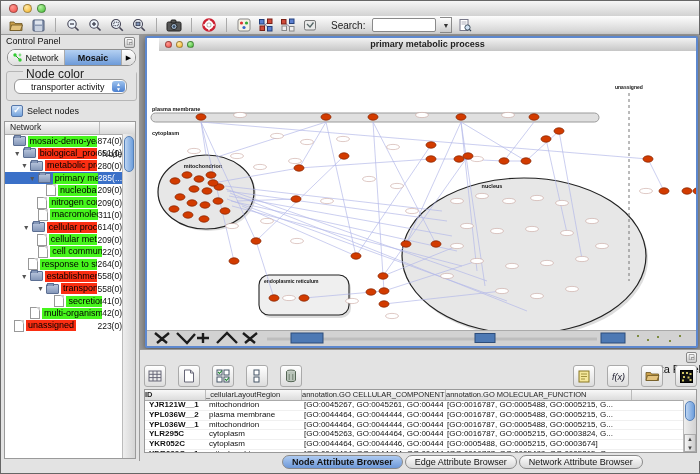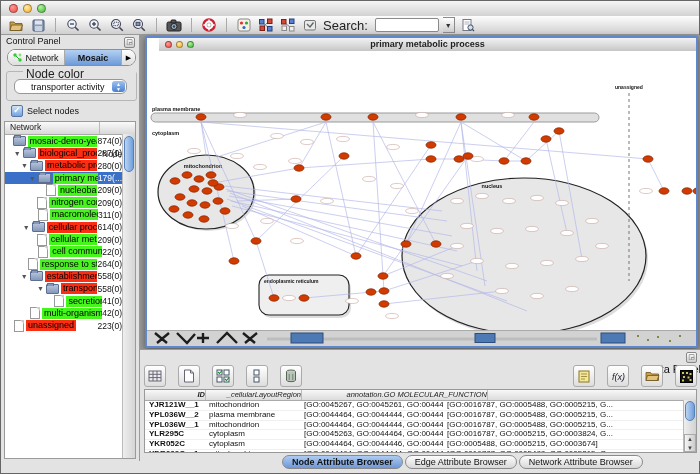--- a/index.html
+++ b/index.html
@@ -16,21 +16,21 @@
   .light.red{background:radial-gradient(circle at 35% 30%,#ff9a92,#f04b45);}
   .light.yellow{background:radial-gradient(circle at 35% 30%,#ffe9a8,#f5b324);}
   .light.green{background:radial-gradient(circle at 35% 30%,#b4f3a0,#42ba33);}
 
   
   .toolbar{position:absolute;left:0;top:15px;width:100%;height:19px;
     background:linear-gradient(#fdfdfd,#cfcfcf);border-bottom:1px solid #999;
     display:flex;align-items:center;padding:0 6px;box-sizing:border-box;gap:4px;}
   .tb-btn{width:18px;height:16px;display:flex;align-items:center;justify-content:center;border-radius:3px;}
   .tb-sep{width:1px;height:14px;background:#aaa;margin:0 4px;}
-  .search-label{font-size:13px;color:#222;margin:0 3px 0 0;}
+  .search-label{font-size:10px;color:#222;margin:0 3px 0 8px;}
   .search-box{width:58px;height:12px;border:1px solid #8a8a8a;border-radius:2px;background:#fff;font-size:9px;padding:0 2px;}
   .combo-arrow{width:11px;height:14px;border:1px solid #8a8a8a;border-left:none;background:linear-gradient(#fff,#ccc);
     font-size:7px;display:flex;align-items:center;justify-content:center;color:#333;}
 
   
   .cpanel{position:absolute;left:0;top:34px;width:139px;bottom:12px;background:#e3e3e3;border-right:1px solid #9a9a9a;box-sizing:border-box;}
   .cp-head{position:absolute;left:0;top:0;width:100%;height:13px;font-size:9px;color:#111;padding:1px 14px 0 5px;box-sizing:border-box;}
   .detach{position:absolute;right:4px;top:2px;width:9px;height:9px;border:1px solid #888;border-radius:2px;background:linear-gradient(#fff,#ccc);font-size:7px;line-height:8px;text-align:center;color:#555;}
   .cp-tabs{position:absolute;left:6px;top:14px;width:127px;height:15px;display:flex;border:1px solid #8e8e8e;border-radius:8px;overflow:hidden;background:#fff;}
   .cp-tab{flex:1;display:flex;align-items:center;justify-content:center;gap:3px;font-size:9px;color:#111;background:linear-gradient(#fff,#ddd);border-right:1px solid #aaa;}
@@ -77,21 +77,21 @@
   .strip{position:absolute;left:0;bottom:0;right:0;height:15px;background:#d2d2d2;border-top:1px solid #aaa;}
 
   
   .dpanel{position:absolute;left:139px;top:348px;width:561px;bottom:12px;background:#e3e3e3;border-top:1px solid #999;box-sizing:border-box;}
   .dp-head{position:absolute;left:0;top:12px;width:100%;height:13px;font-size:11px;color:#111;padding:1px 0 0 6px;box-sizing:border-box;text-align:right;}
   .dp-toolbar{position:absolute;left:4px;top:14px;right:4px;height:24px;display:flex;align-items:center;gap:12px;}
   .dp-btn{width:20px;height:20px;border:1px solid #aaa;border-radius:3px;background:linear-gradient(#fff,#ddd);display:flex;align-items:center;justify-content:center;}
   .dp-spacer{flex:1;}
   .dtable{position:absolute;left:4px;top:39px;right:4px;height:64px;background:#fff;border:1px solid #999;box-sizing:border-box;overflow:hidden;}
   .dhead{display:flex;height:10px;background:linear-gradient(#f8f8f8,#dcdcdc);border-bottom:1px solid #aaa;font-size:7.5px;color:#222;}
-  .dhead>div{border-right:1px solid #bbb;text-align:right;overflow:hidden;white-space:nowrap;line-height:10px;font-style:italic;}
+  .dhead>div{border-right:1px solid #bbb;text-align:left;overflow:hidden;white-space:nowrap;line-height:10px;}
   .drow{display:flex;height:8.8px;font-size:8px;color:#111;border-bottom:1px solid #f0f0f0;}
   .drow>div{overflow:hidden;white-space:nowrap;padding-left:4px;box-sizing:border-box;line-height:8.8px;}
   .col-id{width:60px;font-weight:bold;}
   .col-reg{width:95px;}
   .col-cc{width:143px;}
   .col-mf{width:185px;}
   .dt-scroll{position:absolute;right:0;top:10px;bottom:0;width:12px;background:linear-gradient(90deg,#eee,#d2d2d2);border-left:1px solid #bbb;}
   .dt-arrows{position:absolute;right:0;bottom:0;width:12px;height:18px;font-size:6px;color:#444;text-align:center;line-height:9px;background:linear-gradient(90deg,#f5f5f5,#ccc);border:1px solid #aaa;box-sizing:border-box;}
   .dp-tabs{position:absolute;left:142px;top:105px;display:flex;gap:2px;}
   .dp-tab{font-size:9px;color:#111;padding:1px 9px;border:1px solid #8a8a8a;border-radius:7px;background:linear-gradient(#fdfdfd,#d8d8d8);}
@@ -269,35 +269,35 @@
             <span class="ind" style="width: 9px;"></span>
             <span class="ticon folder"></span>
             <span class="chip green">mosaic-demo-yeast</span>
             <span class="cnt">874(0)</span>
           </div>
           <div class="trow">
             <span class="ind" style="width: 9px;"></span>
             <span class="exp">▼</span>
             <span class="ticon folder"></span>
             <span class="chip red">biological_process</span>
-            <span class="cnt">287(0)</span>
+            <span class="cnt">651(0)</span>
           </div>
           <div class="trow">
             <span class="ind" style="width: 21px;"></span>
             <span class="exp">▼</span>
             <span class="ticon folder"></span>
             <span class="chip red">metabolic process</span>
             <span class="cnt">280(0)</span>
           </div>
           <div class="trow sel">
             <span class="ind" style="width: 33px;"></span>
             <span class="exp">▼</span>
             <span class="ticon folder"></span>
             <span class="chip green">primary metabo</span>
-            <span class="cnt">179(...</span>
+            <span class="cnt">285(...</span>
           </div>
           <div class="trow">
             <span class="ind" style="width: 57px;"></span>
             <span class="ticon file"></span>
             <span class="chip green">nucleobase-</span>
             <span class="cnt">209(0)</span>
           </div>
           <div class="trow">
             <span class="ind" style="width: 45px;"></span>
             <span class="ticon file"></span>
@@ -626,20 +626,21 @@
               <rect x="2" y="9.5" width="2" height="2"></rect>
               <rect x="9.5" y="9" width="2" height="2"></rect>
             </g>
           </svg>
         </div>
     </div>
     <div class="dtable">
       <div class="dhead" id="dtable-head">
           <div class="col-id">ID</div>
           <div class="col-reg">_cellularLayoutRegion</div>
+          <div class="col-cc">annotation.GO CELLULAR_COMPONENT</div>
           <div class="col-mf">annotation.GO MOLECULAR_FUNCTION</div>
         </div>
       <div id="dtable-rows">
           <div class="drow">
             <div class="col-id">YJR121W__1</div>
             <div class="col-reg">mitochondrion</div>
             <div class="col-cc">[GO:0045267, GO:0045261, GO:0044464, G...</div>
             <div class="col-mf">[GO:0016787, GO:0005488, GO:0005215, G...</div>
           </div>
           <div class="drow">

